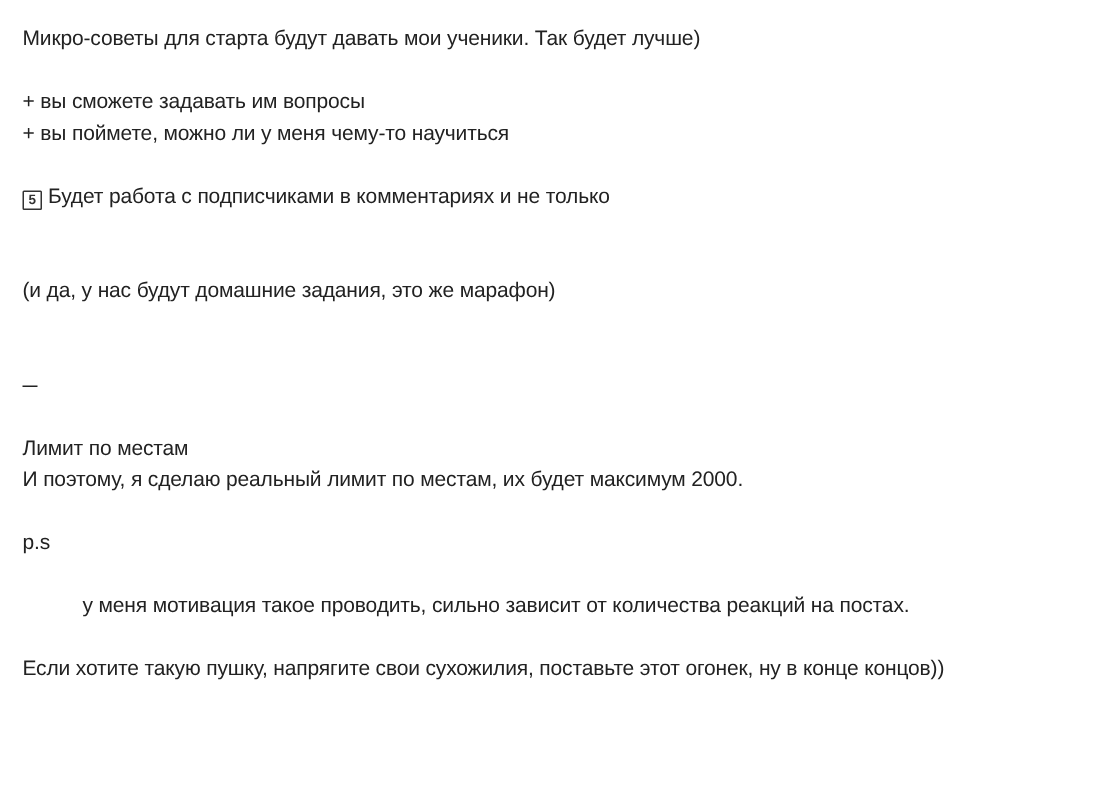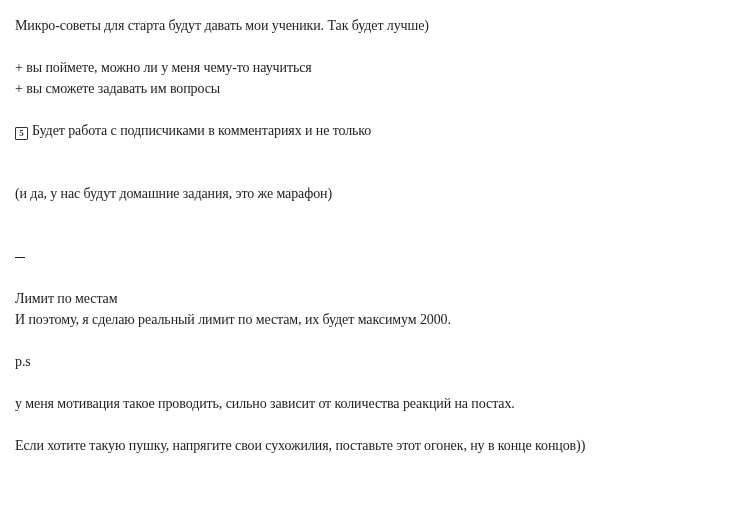--- a/index.html
+++ b/index.html
@@ -13,21 +13,20 @@
       overflow: hidden;
       position: relative;
       font-family: "Liberation Sans", "DejaVu Sans", sans-serif;
       color: #222222;
     }
     .post {
       position: absolute;
       left: 15px;
       top: 15px;
       width: 720px;
-      font-family: Liberation Serif, serif;
     }
     .line {
       font-size: 14px;
       line-height: 21px;
       height: 21px;
       white-space: nowrap;
       letter-spacing: -0.1px;
     }
     .gap { height: 21px; }
     .keycap {
@@ -51,40 +50,40 @@
       background: #222;
       vertical-align: middle;
     }
   </style>
 </head>
 <body>
 
 <div class="post">
   <div class="line">Микро-советы для старта будут давать мои ученики. Так будет лучше)</div>
   <div class="gap"></div>
+  <div class="line">+ вы сможете задавать им вопросы</div>
   <div class="line">+ вы поймете, можно ли у меня чему-то научиться</div>
-  <div class="line">+ вы сможете задавать им вопросы</div>
   <div class="gap"></div>
   <div class="line">
     <span class="keycap">5</span><span>Будет работа с подписчиками в комментариях и не только</span>
   </div>
   <div class="gap"></div>
   <div class="gap"></div>
   <div class="line">(и да, у нас будут домашние задания, это же марафон)</div>
   <div class="gap"></div>
   <div class="gap"></div>
   <div class="line">
     <span class="dash"></span>
   </div>
   <div class="gap"></div>
   <div class="line">Лимит по местам</div>
   <div class="line">И поэтому, я сделаю реальный лимит по местам, их будет максимум 2000.</div>
   <div class="gap"></div>
   <div class="line">p.s</div>
   <div class="gap"></div>
   <div class="line">
-    <span class="condensed" style="transform: scaleX(0.93);">у меня мотивация такое проводить, сильно зависит от количества реакций на постах.</span>
+    <span class="condensed" style="transform: scaleX(0.93); margin-left: 40px;">у меня мотивация такое проводить, сильно зависит от количества реакций на постах.</span>
   </div>
   <div class="gap"></div>
   <div class="line">
     <span class="condensed" style="transform: scaleX(0.93);">Если хотите такую пушку, напрягите свои сухожилия, поставьте этот огонек, ну в конце концов))</span>
   </div>
 </div>
 
 </body></html>

